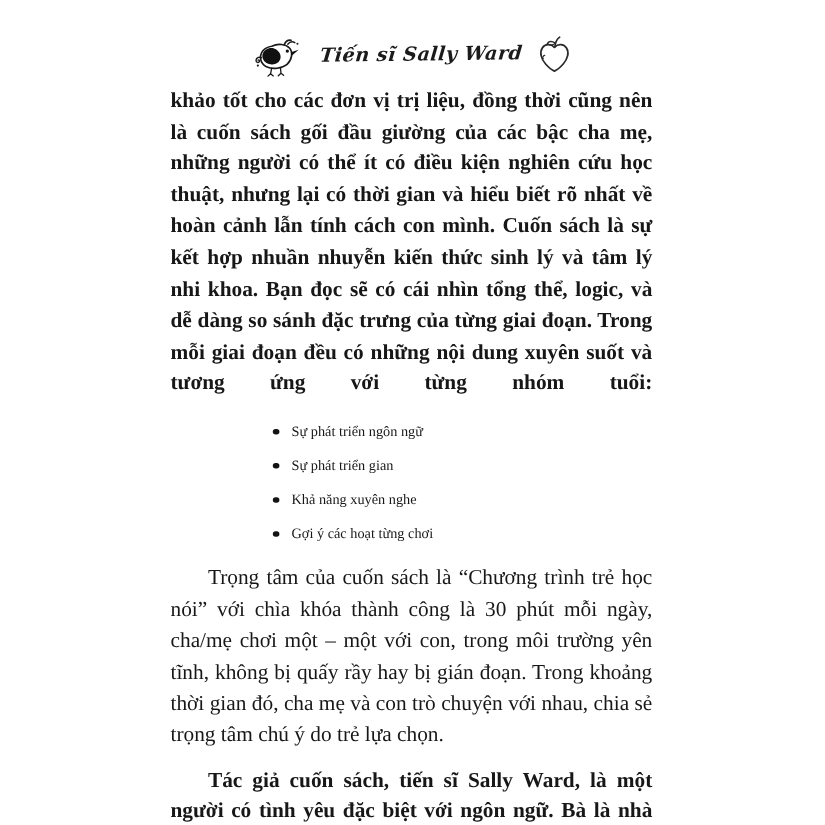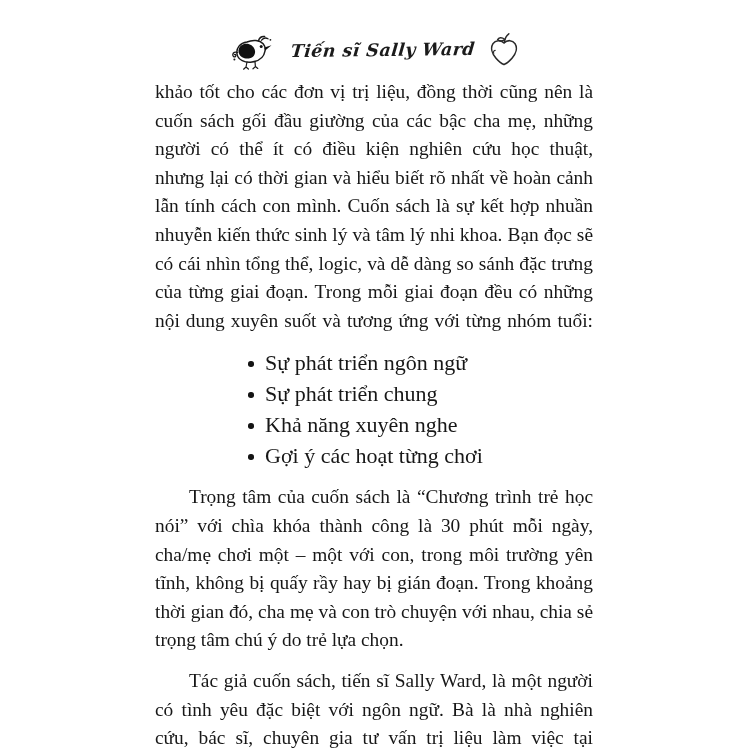--- a/index.html
+++ b/index.html
@@ -73,33 +73,34 @@
     text-indent: 0;
   }
 
   p.body-par.indent {
     text-indent: 34px;
     margin-top: 12px;
   }
 
   p.body-par.last-line-full {
     text-align-last: justify;
+    font-weight: bold;
   }
 
   
   ul.feature-list {
     list-style: none;
     margin: 12px 0 10px 0;
     padding: 0;
   }
 
   ul.feature-list li {
     position: relative;
     padding-left: 110px;
-    font-size: 22px;
+    font-size: 13px;
     line-height: 31px;
     text-align: left;
     white-space: nowrap;
   }
 
   ul.feature-list li::before {
     content: "";
     position: absolute;
     left: 93px;
     top: 14px;
@@ -163,21 +164,21 @@
 
   <div class="text-column">
 
     <p class="body-par last-line-full">khảo tốt cho các đơn vị trị liệu, đồng thời cũng nên là cuốn sách gối đầu giường của các bậc cha mẹ, những người có thể ít có điều kiện nghiên cứu học thuật, nhưng lại có thời gian và hiểu biết rõ nhất về hoàn cảnh lẫn tính cách con mình. Cuốn sách là sự kết hợp nhuần nhuyễn kiến thức sinh lý và tâm lý nhi khoa. Bạn đọc sẽ có cái nhìn tổng thể, logic, và dễ dàng so sánh đặc trưng của từng giai đoạn. Trong mỗi giai đoạn đều có những nội dung xuyên suốt và tương ứng với từng nhóm tuổi:</p>
 
     <ul class="feature-list">
       <li>
         <span class="list-item-label">Sự phát triển ngôn ngữ</span>
       </li>
       <li>
-        <span class="list-item-label">Sự phát triển chung</span>
+        <span class="list-item-label">Sự phát triển gian</span>
       </li>
       <li>
         <span class="list-item-label">Khả năng xuyên nghe</span>
       </li>
       <li>
         <span class="list-item-label">Gợi ý các hoạt từng chơi</span>
       </li>
     </ul>
 
     <p class="body-par indent">Trọng tâm của cuốn sách là “Chương trình trẻ học nói” với chìa khóa thành công là 30 phút mỗi ngày, cha/mẹ chơi một – một với con, trong môi trường yên tĩnh, không bị quấy rầy hay bị gián đoạn. Trong khoảng thời gian đó, cha mẹ và con trò chuyện với nhau, chia sẻ trọng tâm chú ý do trẻ lựa chọn.</p>

